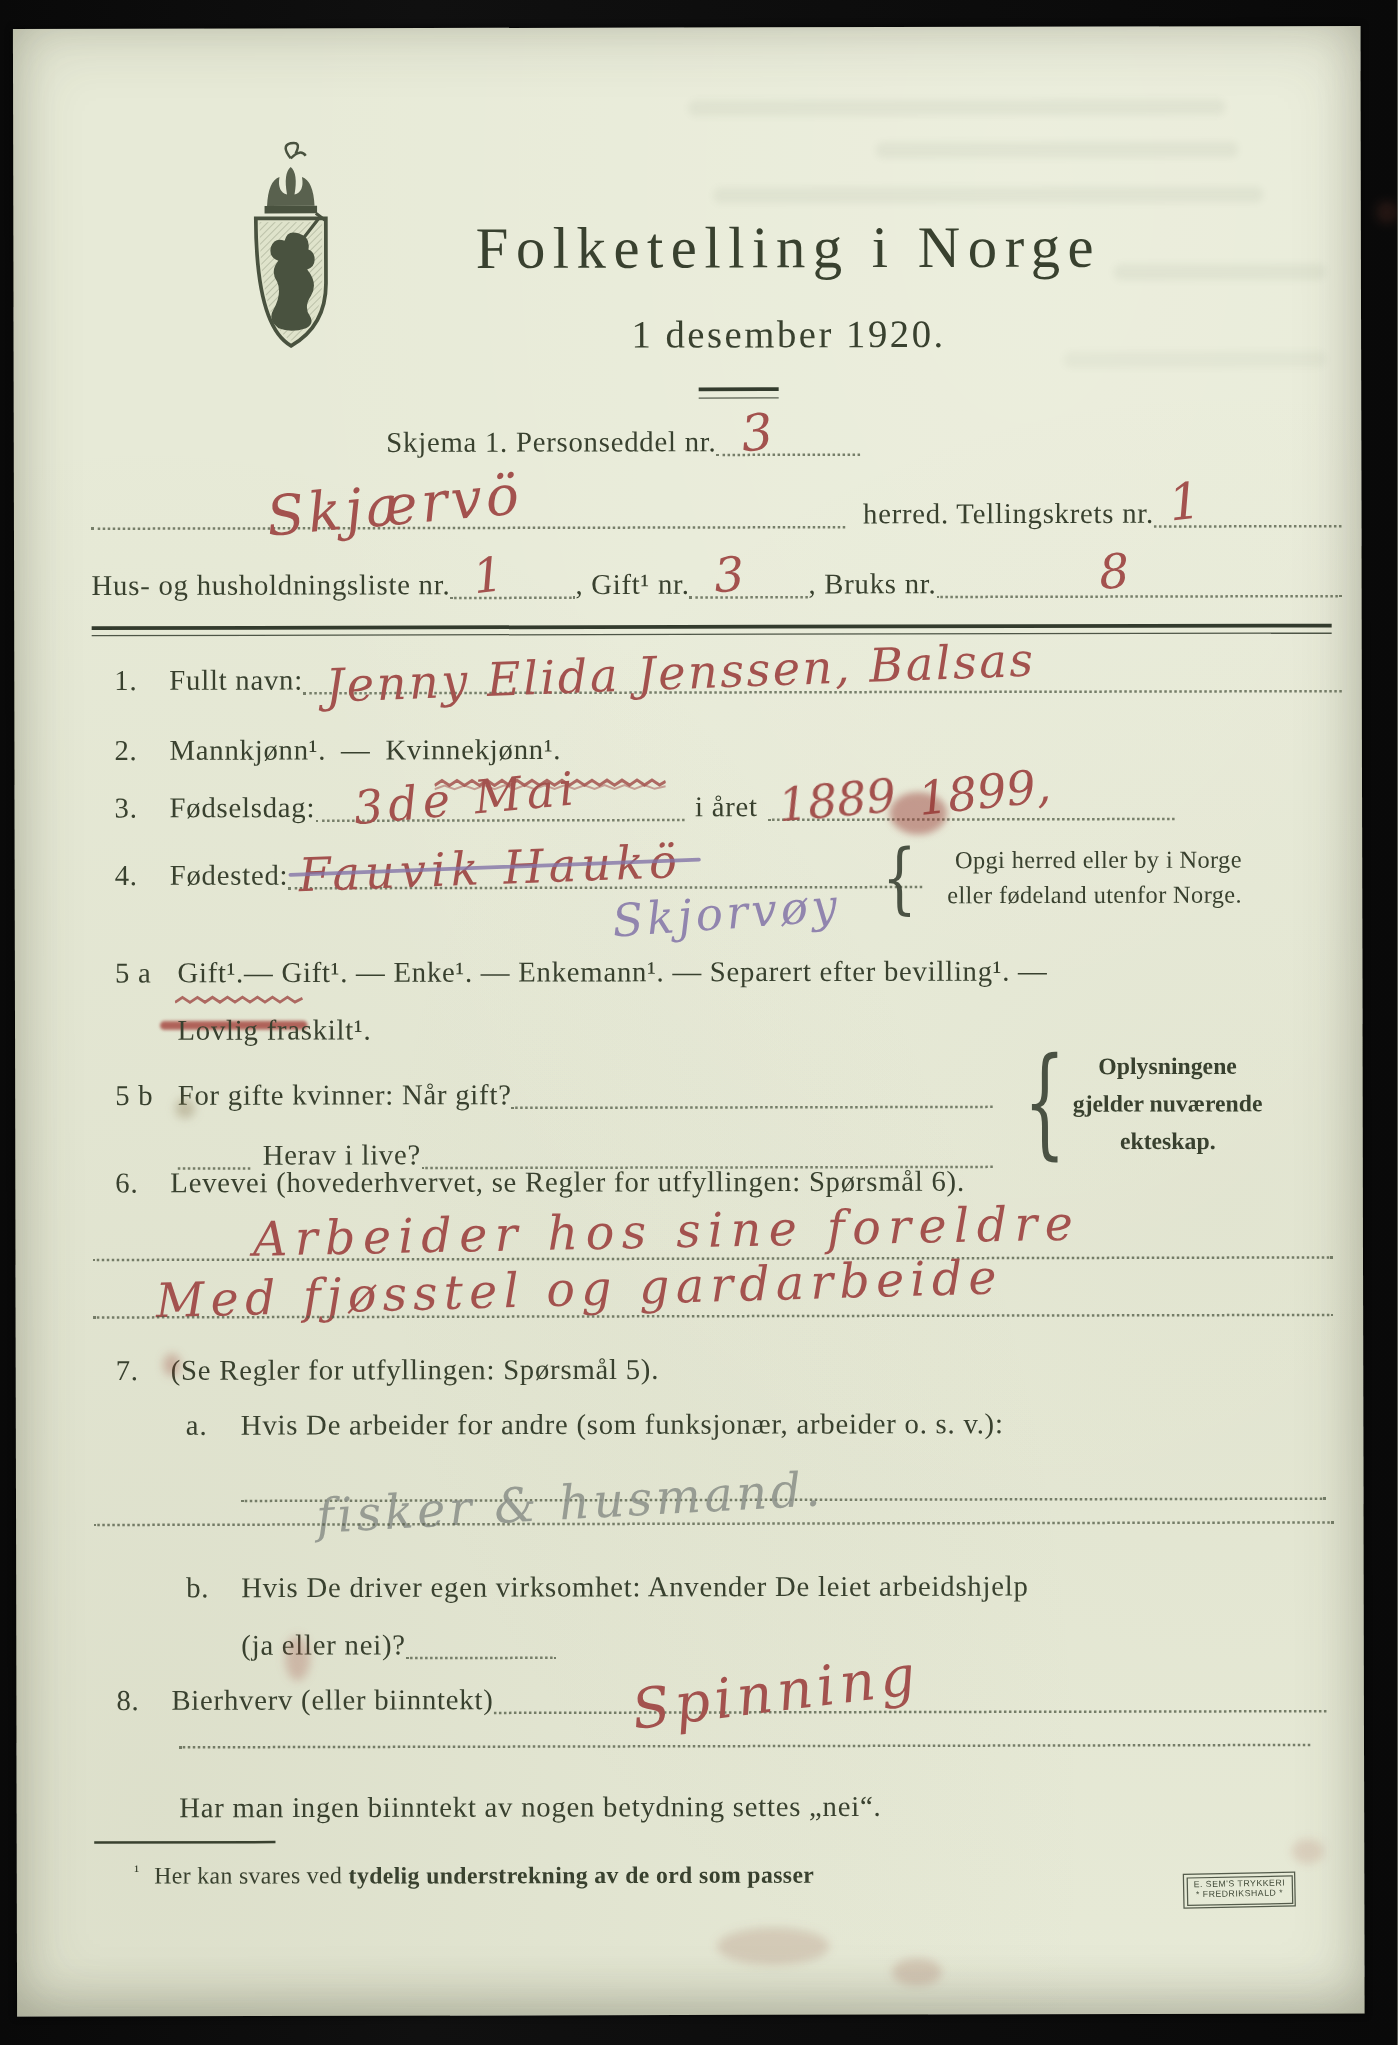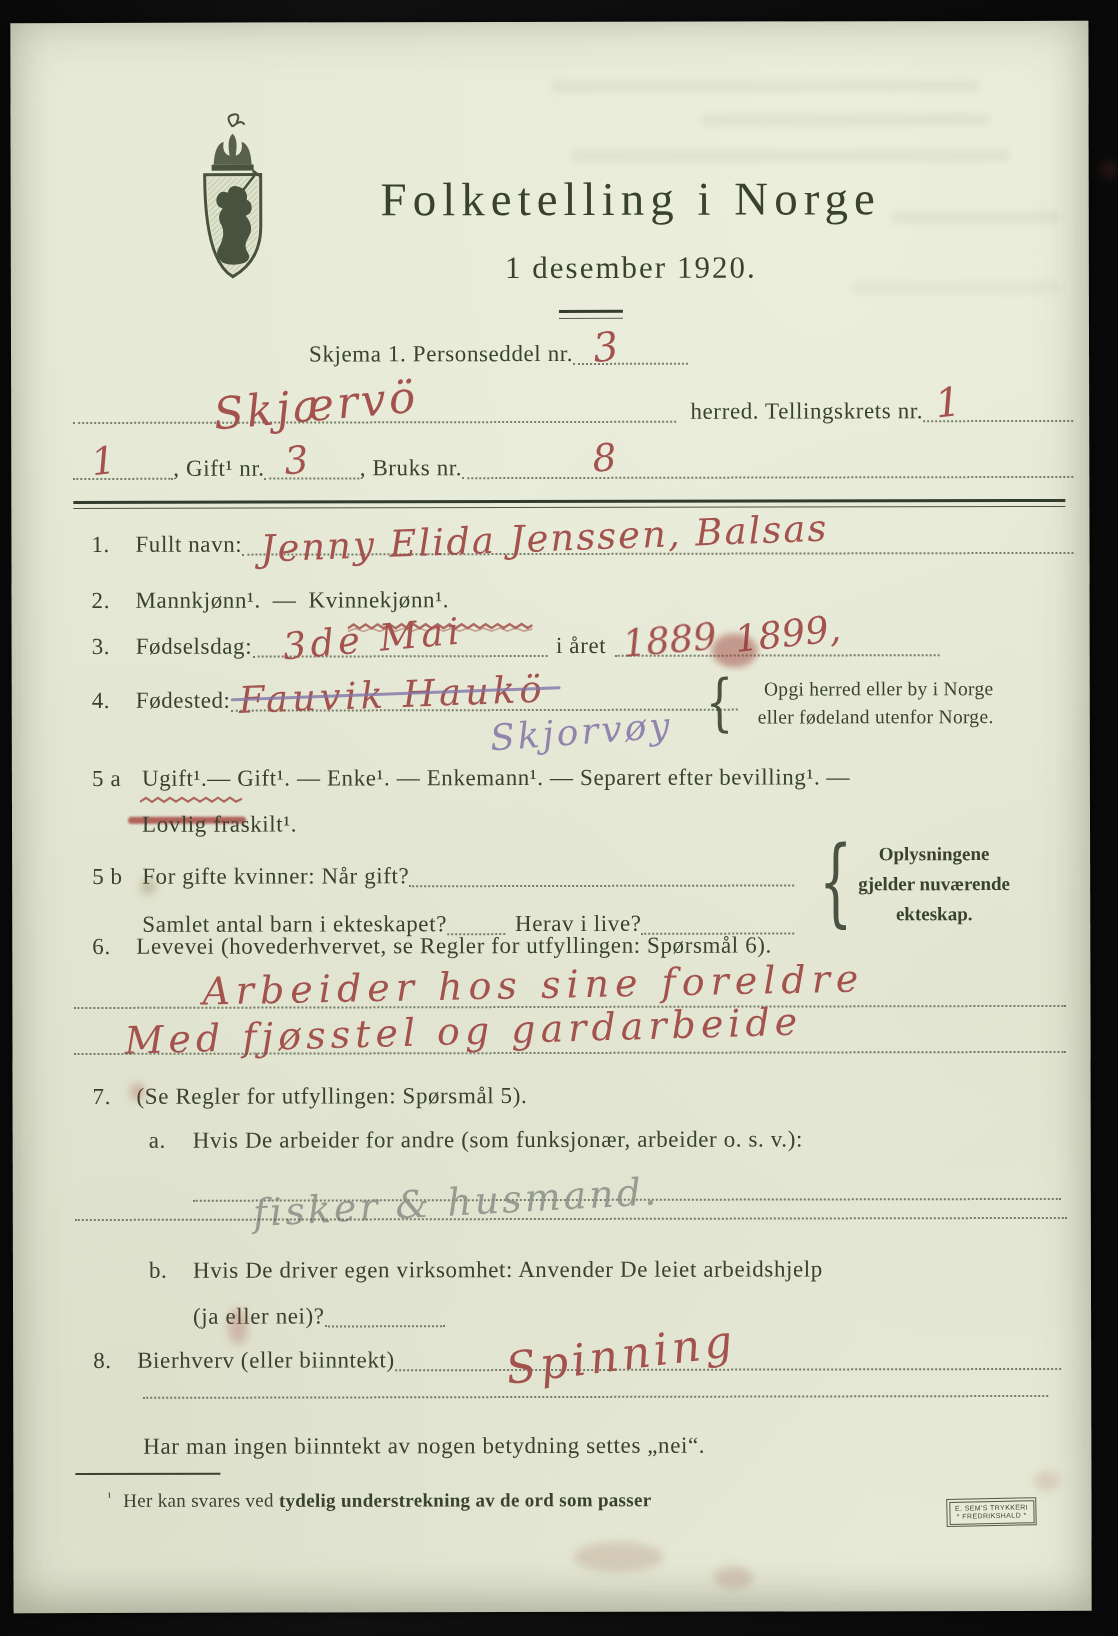--- a/index.html
+++ b/index.html
@@ -109,20 +109,21 @@
     <span class="dotfill">
       <span class="hand" style="font-size:44px;left:140px;bottom:-6px;transform:rotate(-5deg);letter-spacing:3px;">Skjærvö</span>
     </span>
     <span class="printed" style="margin-left:14px;">herred.  Tellingskrets nr.</span>
     <span class="slot" style="width:150px;">
       <span class="hand" style="font-size:40px;left:12px;bottom:-2px;transform:rotate(-6deg);">1</span>
     </span>
   </div>
 
   <div class="row" style="top:430px;left:62px;right:16px;">
+    <span class="printed">Hus- og husholdningsliste nr.</span>
     <span class="slot" style="width:100px;">
       <span class="hand" style="font-size:38px;left:18px;bottom:-2px;transform:rotate(-6deg);">1</span>
     </span>
     <span class="printed">, Gift¹ nr.</span>
     <span class="slot" style="width:95px;">
       <span class="hand" style="font-size:38px;left:20px;bottom:-2px;transform:rotate(-4deg);">3</span>
     </span>
     <span class="printed">, Bruks nr.</span>
     <span class="dotfill">
       <span class="hand" style="font-size:38px;left:130px;bottom:0px;transform:rotate(-4deg);">8</span>
@@ -174,38 +175,37 @@
   </div>
   <span class="hand-free purple" style="left:478px;top:692px;font-size:36px;transform:rotate(-4deg);letter-spacing:3px;opacity:.85;">Skjorvøy</span>
   <span class="brace" style="left:688px;top:650px;font-size:62px;transform:scaleX(.7);">{</span>
   <div style="position:absolute;left:746px;top:654px;text-align:right;">
     <div class="note-small">Opgi herred eller by i Norge</div>
     <div class="note-small">eller fødeland utenfor Norge.</div>
   </div>
 
   <div class="row" style="top:740px;left:80px;">
     <span class="printed numw">5 a</span>
-    <span class="printed">Ugift¹.</span>
+    <span class="printed">Gift¹.</span>
     <span class="printed"> — Gift¹. — Enke¹. — Enkemann¹. — Separert efter bevilling¹. —</span>
   </div>
   <svg class="squiggle" style="left:128px;top:772px;" width="105" height="10" viewBox="0 0 105 10">
     <polyline points="0,7 6,3 12,7 18,3 24,7 30,3 36,7 42,3 48,7 54,3 60,7 66,3 72,7 78,3 84,7 90,3 96,7 102,4" fill="none" stroke="#a3524e" stroke-width="2.2" opacity=".85"></polyline>
   </svg>
   <div class="smear" style="left:116px;top:794px;width:118px;height:7px;"></div>
   <div class="row" style="top:786px;left:130px;">
     <span class="printed">Lovlig fraskilt¹.</span>
   </div>
 
   <div class="row" style="top:838px;left:80px;right:296px;">
     <span class="printed numw">5 b</span>
     <span class="printed">For gifte kvinner:  Når gift?</span>
     <span class="dotfill"></span>
   </div>
   <div class="row" style="top:886px;left:130px;right:296px;">
-    <span class="printed">Samlet antal barn i ekteskapet?</span>
     <span class="slot" style="width:58px;"></span>
     <span class="printed" style="margin-left:10px;">Herav i live?</span>
     <span class="dotfill"></span>
   </div>
   <span class="brace" style="left:793px;top:812px;font-size:96px;transform:scaleX(.55);">{</span>
   <div style="position:absolute;left:822px;top:818px;width:200px;">
     <div class="note-bold">Oplysningene</div>
     <div class="note-bold">gjelder nuværende</div>
     <div class="note-bold">ekteskap.</div>
   </div>

